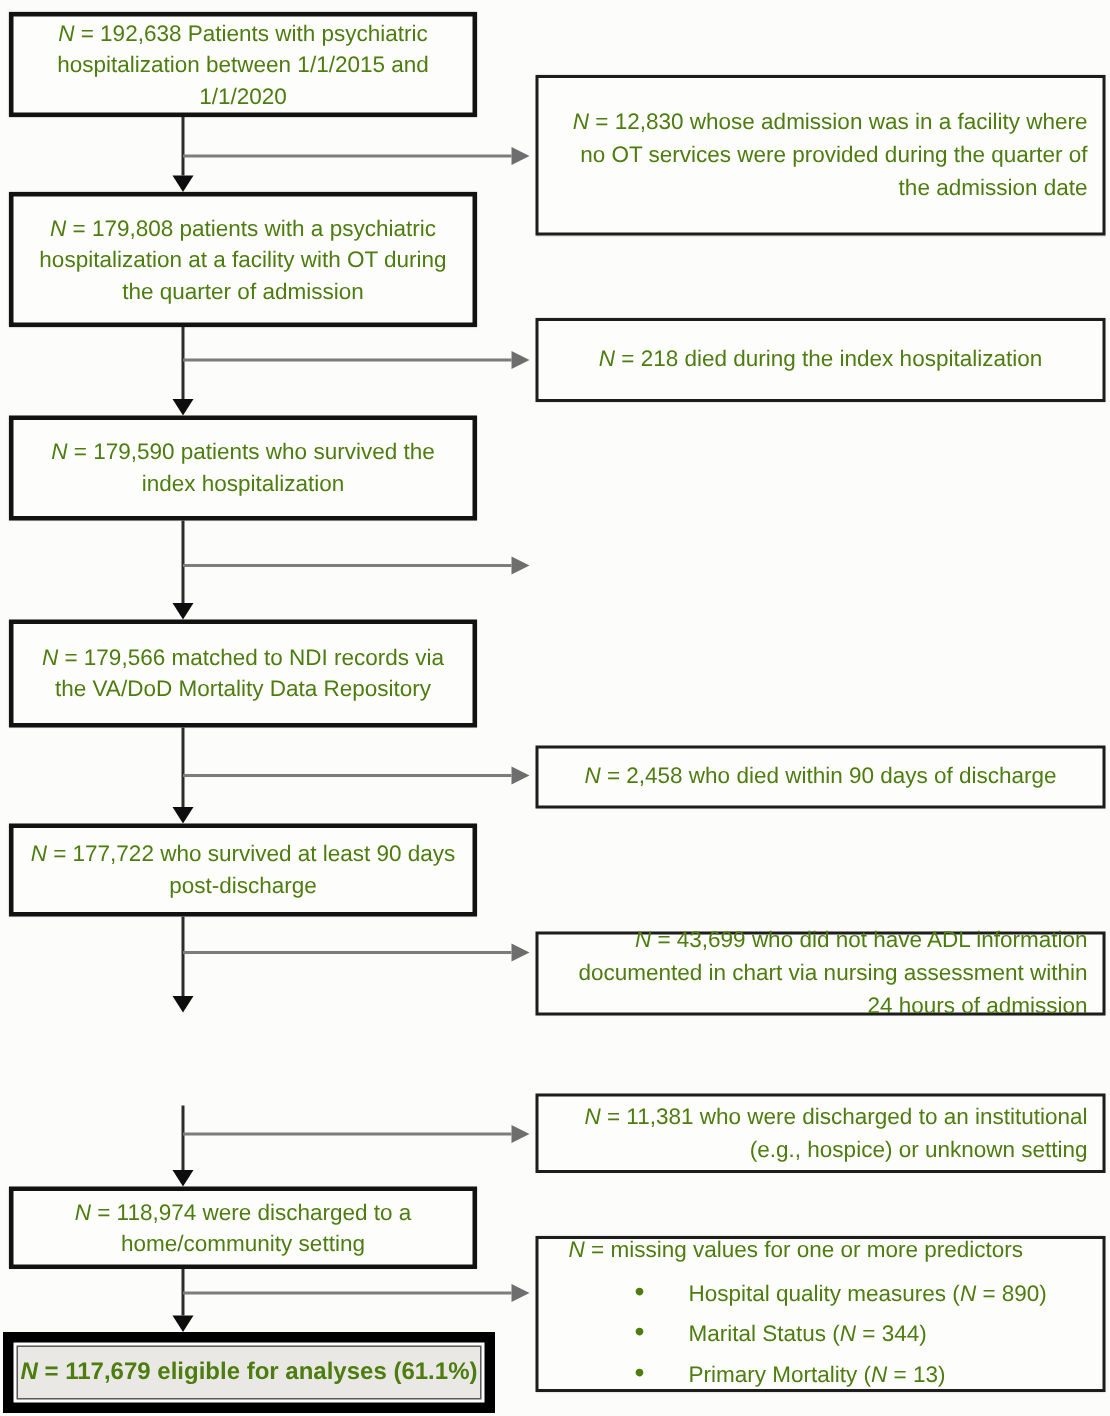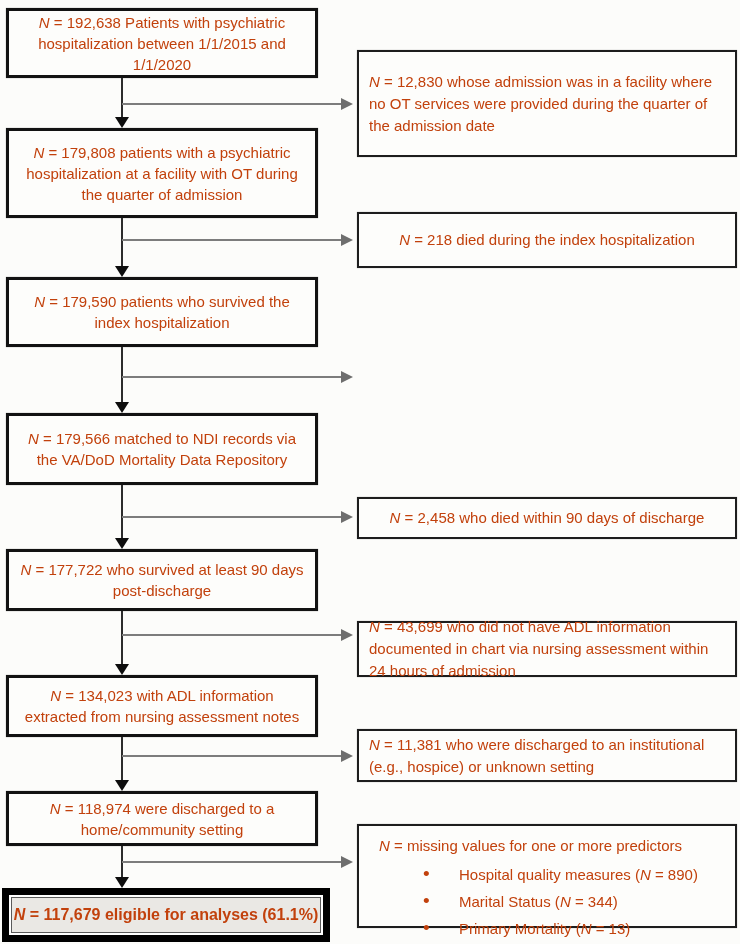--- a/index.html
+++ b/index.html
@@ -1,34 +1,34 @@
 <!DOCTYPE html>
 <html><head>
 <meta charset="utf-8">
 <style>
   html,body{margin:0;padding:0;background:#ffffff;}
   #diagram{
     position:relative;width:740px;height:944px;background:#fcfcfa;
-    font-family:"Liberation Sans",sans-serif;color:#c2410c;overflow:hidden;
+    font-family:"Liberation Sans",sans-serif;color:#4d7c0f;overflow:hidden;
   }
   .lbox{
     position:absolute;left:6px;width:312px;box-sizing:border-box;
     border:3px solid #121212;background:#fdfdfb;
     display:flex;align-items:center;justify-content:center;text-align:center;
     padding:2px 9px;font-size:15px;line-height:21px;
     box-shadow:0 0 1px rgba(0,0,0,.45);
   }
   .rbox{
     position:absolute;left:357px;width:380px;box-sizing:border-box;
     border:2px solid #1d1d1d;background:#fdfdfb;
-    display:flex;align-items:center;justify-content:center;text-align:left;
+    display:flex;align-items:center;justify-content:center;text-align:right;
     padding:0 10px;font-size:15px;line-height:22px;
     box-shadow:0 0 1px rgba(0,0,0,.35);
   }
-  .rbox-list{flex-direction:column;align-items:flex-start;justify-content:flex-start;text-align:left;padding:8px 12px;}
+  .rbox-list{flex-direction:column;align-items:flex-start;justify-content:center;text-align:left;padding:8px 12px;}
   .r7head{margin:1px 0 1px 8px;}
   .r7list{list-style:none;margin:2px 0 0 0;padding:0 0 0 52px;}
   .r7list li{margin:2px 0;line-height:24px;}
   .bullet-marker{display:inline-block;width:36px;}
   .bullet-marker::before{content:"\2022";font-size:19px;}
   .seg-i{font-style:italic;}
   .seg-n{font-style:normal;}
   .vline{position:absolute;left:121px;width:2px;background:#2c2c2c;}
   .tri-down{position:absolute;left:115px;width:0;height:0;
     border-left:7px solid transparent;border-right:7px solid transparent;border-top:11px solid #0d0d0d;}
@@ -57,23 +57,20 @@
       <div><span class="seg-i">N</span><span class="seg-n"> = 179,808 patients with a psychiatric hospitalization at a facility with OT during the quarter of admission</span></div>
     </div>
   <div class="lbox" style="top:277px;height:70px">
       <div><span class="seg-i">N</span><span class="seg-n"> = 179,590 patients who survived the index hospitalization</span></div>
     </div>
   <div class="lbox" style="top:413px;height:72px">
       <div><span class="seg-i">N</span><span class="seg-n"> = 179,566 matched to NDI records via the VA/DoD Mortality Data Repository</span></div>
     </div>
   <div class="lbox" style="top:549px;height:62px">
       <div><span class="seg-i">N</span><span class="seg-n"> = 177,722 who survived at least 90 days post-discharge</span></div>
-    </div>
-  <div class="lbox" style="top:675px;height:62px">
-      <div><span class="seg-i">N</span><span class="seg-n"> = 134,023 with ADL information extracted from nursing assessment notes</span></div>
     </div>
   <div class="lbox" style="top:791px;height:55px">
       <div><span class="seg-i">N</span><span class="seg-n"> = 118,974 were discharged to a home/community setting</span></div>
     </div>
 
   <div class="finalbox">
     <div class="final-inner">
       <div><span class="seg-i">N</span><span class="seg-n"> = 117,679 eligible for analyses (61.1%)</span></div>
     </div>
   </div>

